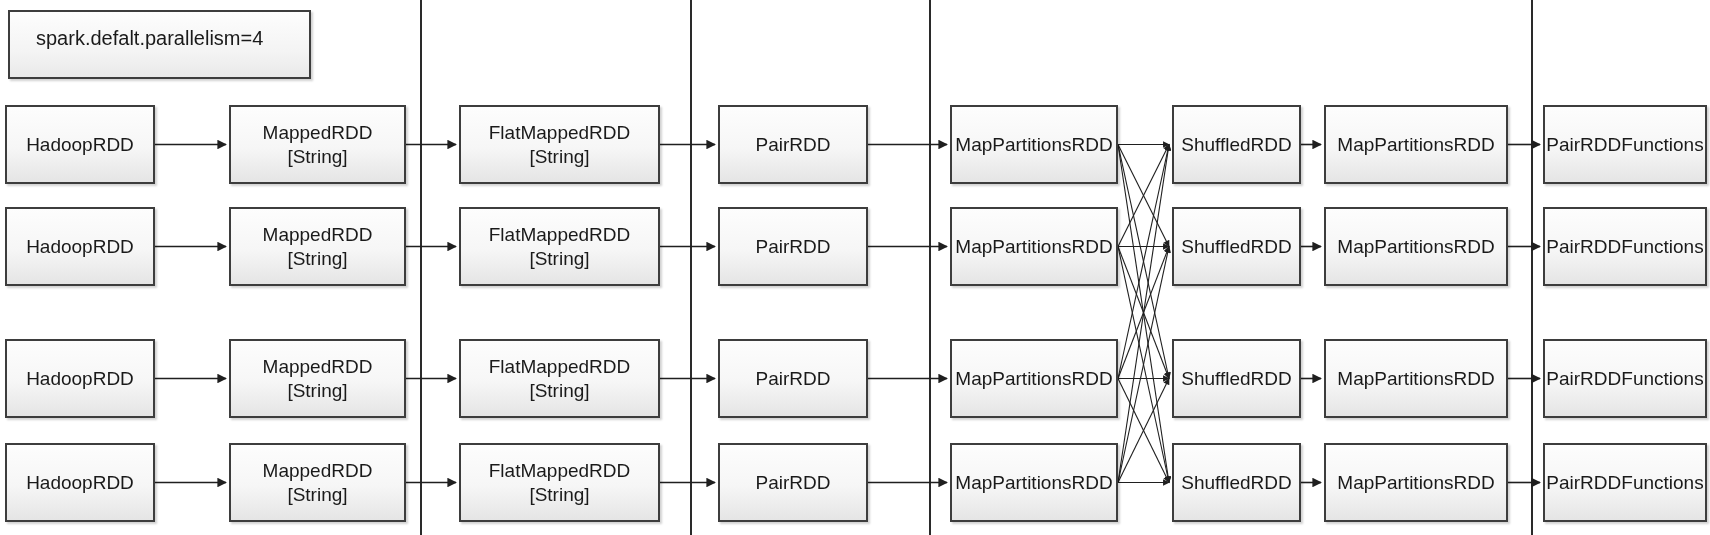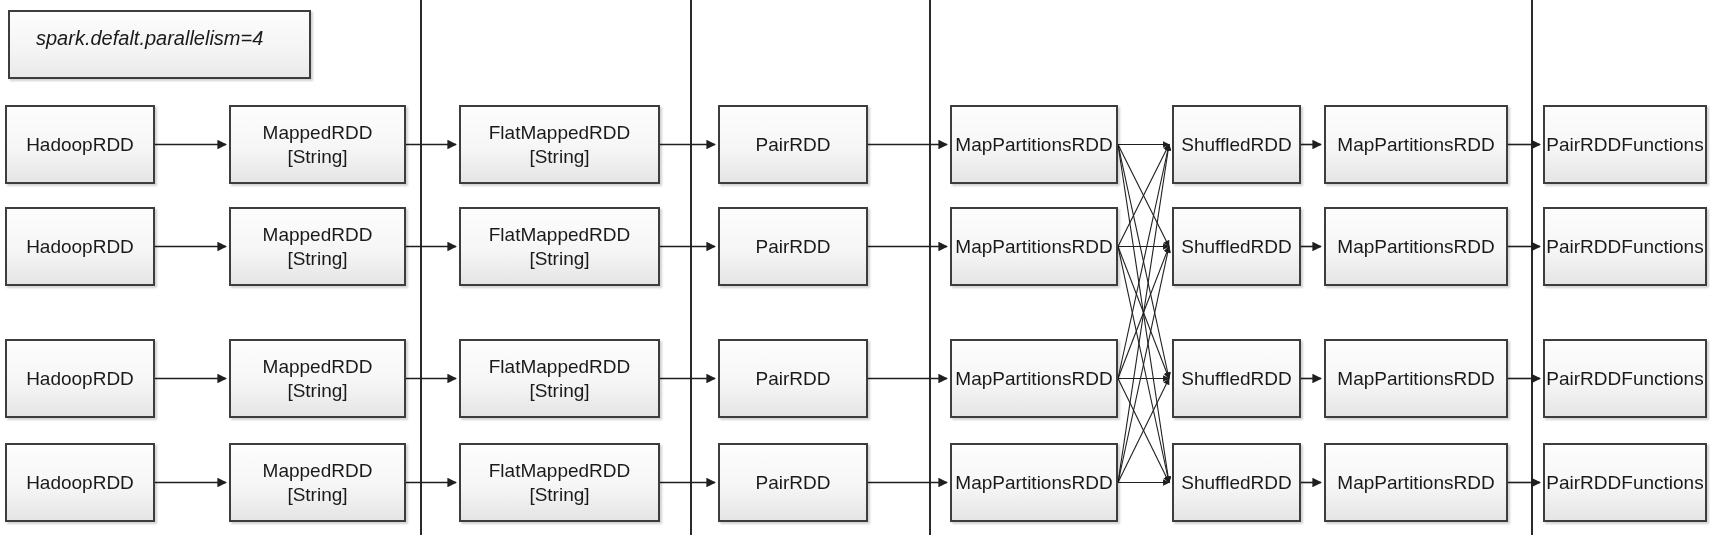--- a/index.html
+++ b/index.html
@@ -21,21 +21,21 @@
     text-align:center;white-space:nowrap;
   }
   .config-box{
     position:absolute;z-index:2;box-sizing:border-box;
     left:8px;top:10px;width:303px;height:69px;
     border:2px solid var(--node-border,#3d3d3d);
     background:linear-gradient(180deg,#fdfdfd 0%,#f4f4f4 60%,#e9e9e9 100%);
     box-shadow:1.5px 1.5px 2px rgba(0,0,0,0.18);
     display:flex;align-items:center;justify-content:flex-start;
     padding-left:26px;padding-bottom:12px;
-    color:var(--text,#1a1a1a);font-size:20px;white-space:nowrap;font-style:italic;
+    color:var(--text,#1a1a1a);font-size:20px;white-space:nowrap;
   }
   .divider{stroke:var(--divider,#2a2a2a);stroke-width:2;}
   .edge{stroke:var(--edge,#1f1f1f);stroke-width:1.6;fill:none;}
   .shuffle-edge{stroke-width:1.1;}
 </style>
 </head>
 <body>
 
 <div id="canvas">
   <svg id="edges" xmlns="http://www.w3.org/2000/svg" width="1710" height="535" viewBox="0 0 1710 535">

